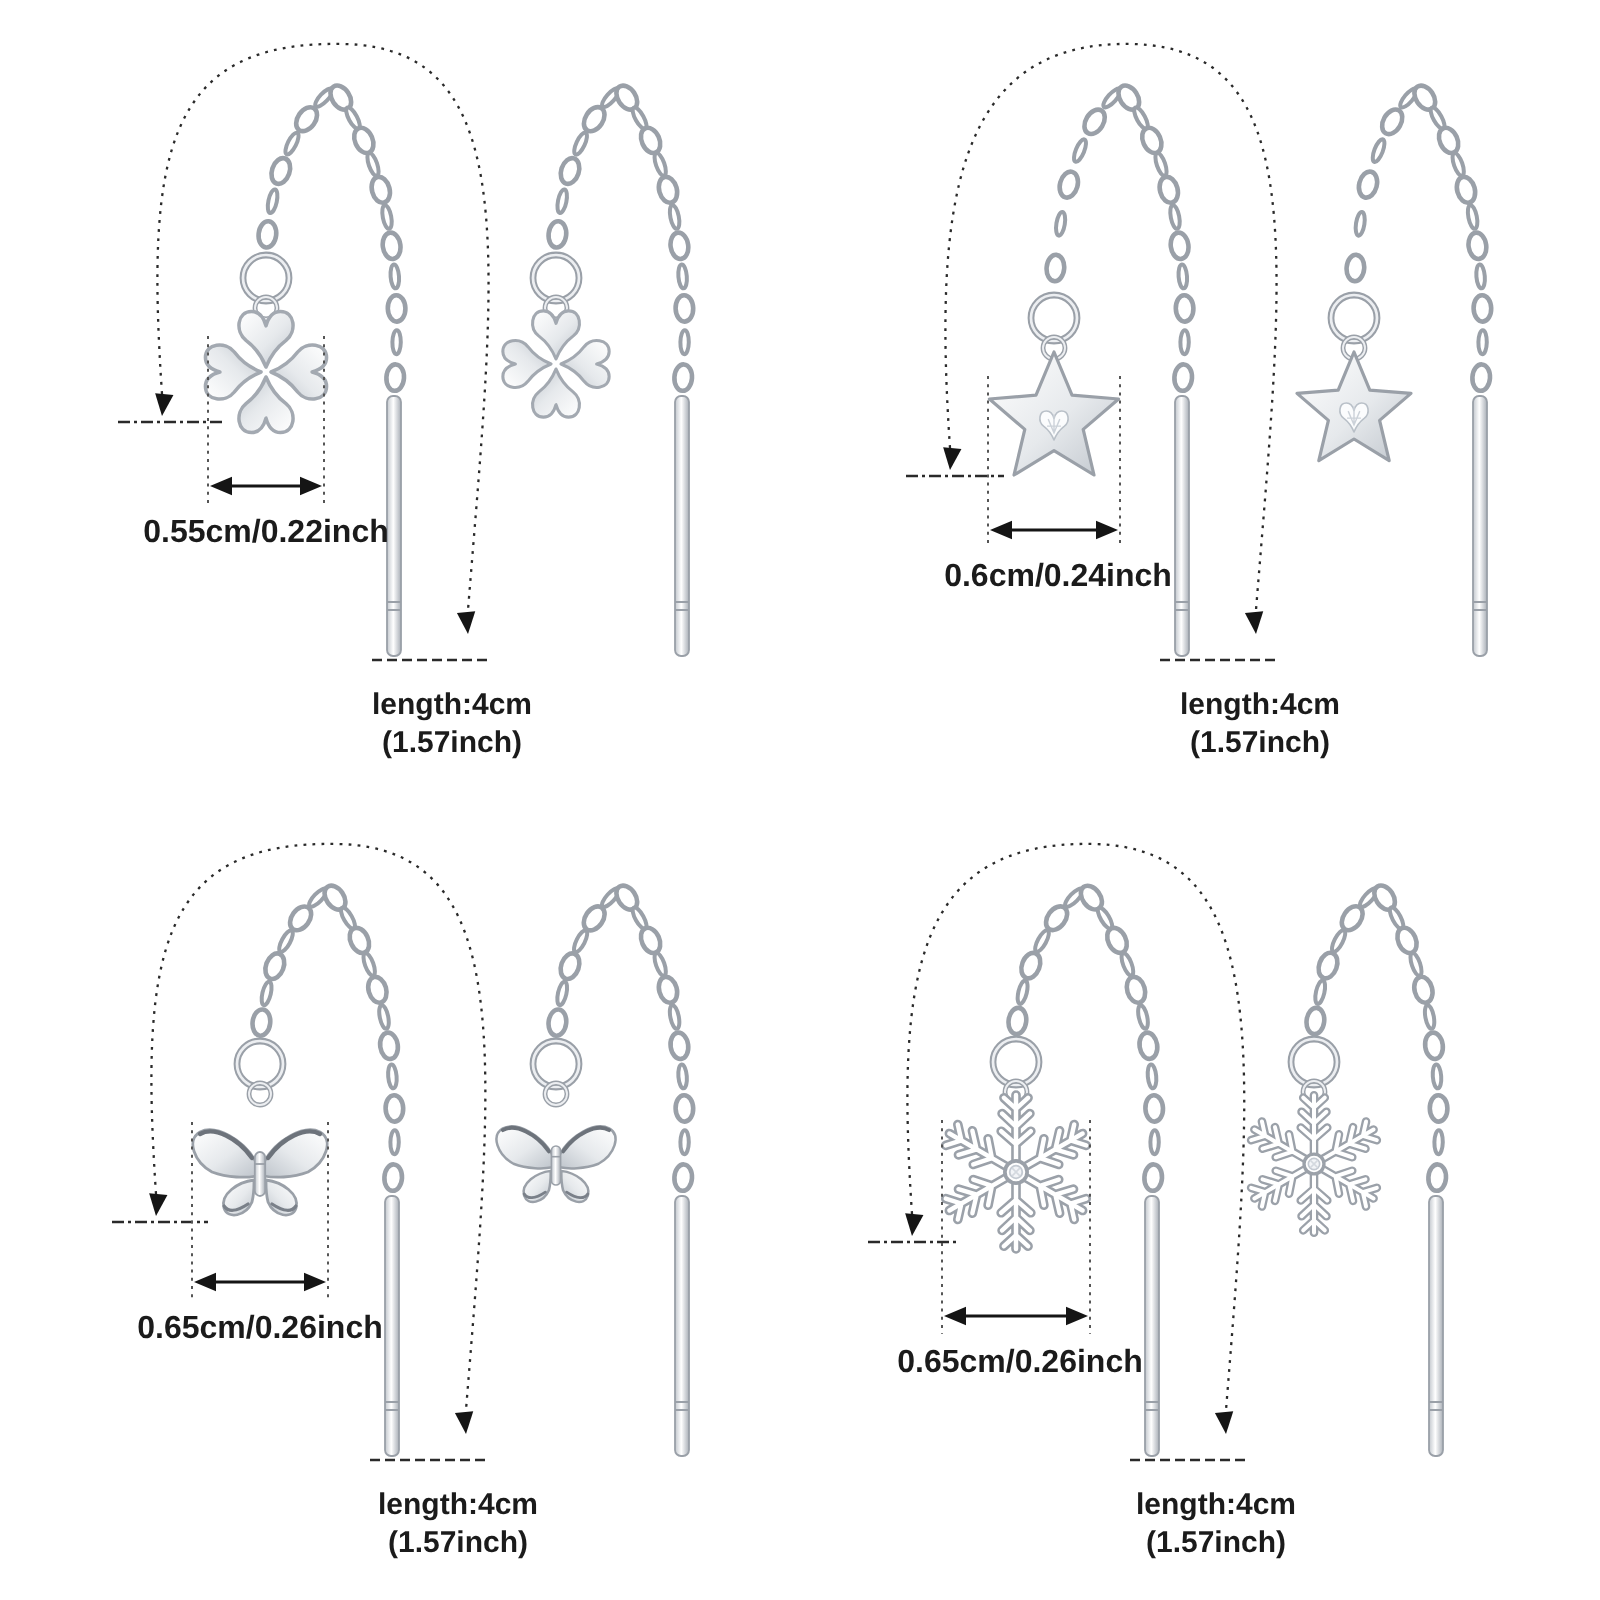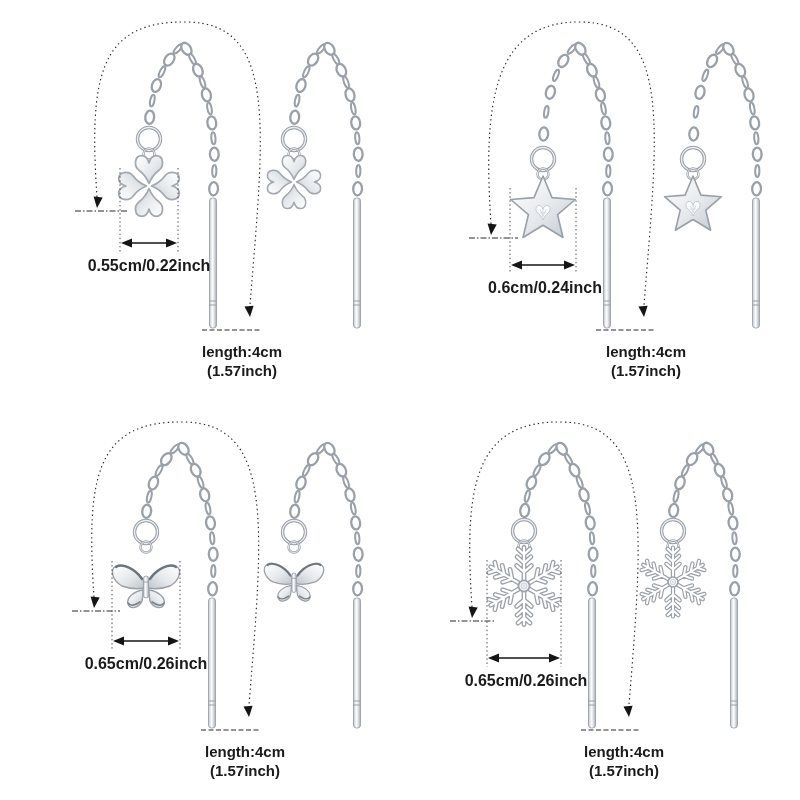--- a/index.html
+++ b/index.html
@@ -1,18 +1,18 @@
 <!DOCTYPE html>
 <html><head>
 <meta charset="utf-8">
 <style>
   html,body{margin:0;padding:0;background:#fff;}
   .canvas{position:relative;width:800px;height:800px;background:#ffffff;overflow:hidden;
           font-family:"Liberation Sans",sans-serif;}
-  .panel{position:absolute;width:400px;height:400px;padding-left:16px;}
+  .panel{position:absolute;width:400px;height:400px;}
   .panel.tl{left:0;top:0}.panel.tr{left:424px;top:0}
   .panel.bl{left:0;top:400px}.panel.br{left:400px;top:400px}
   svg{display:block;width:400px;height:400px;}
   .dim{font-family:"Liberation Sans",sans-serif;font-size:16px;font-weight:600;
        fill:#1b1b1b;text-anchor:middle;}
   .len{font-family:"Liberation Sans",sans-serif;font-size:15px;font-weight:600;
        fill:#1b1b1b;text-anchor:middle;}
 </style>
 </head>
 <body>

